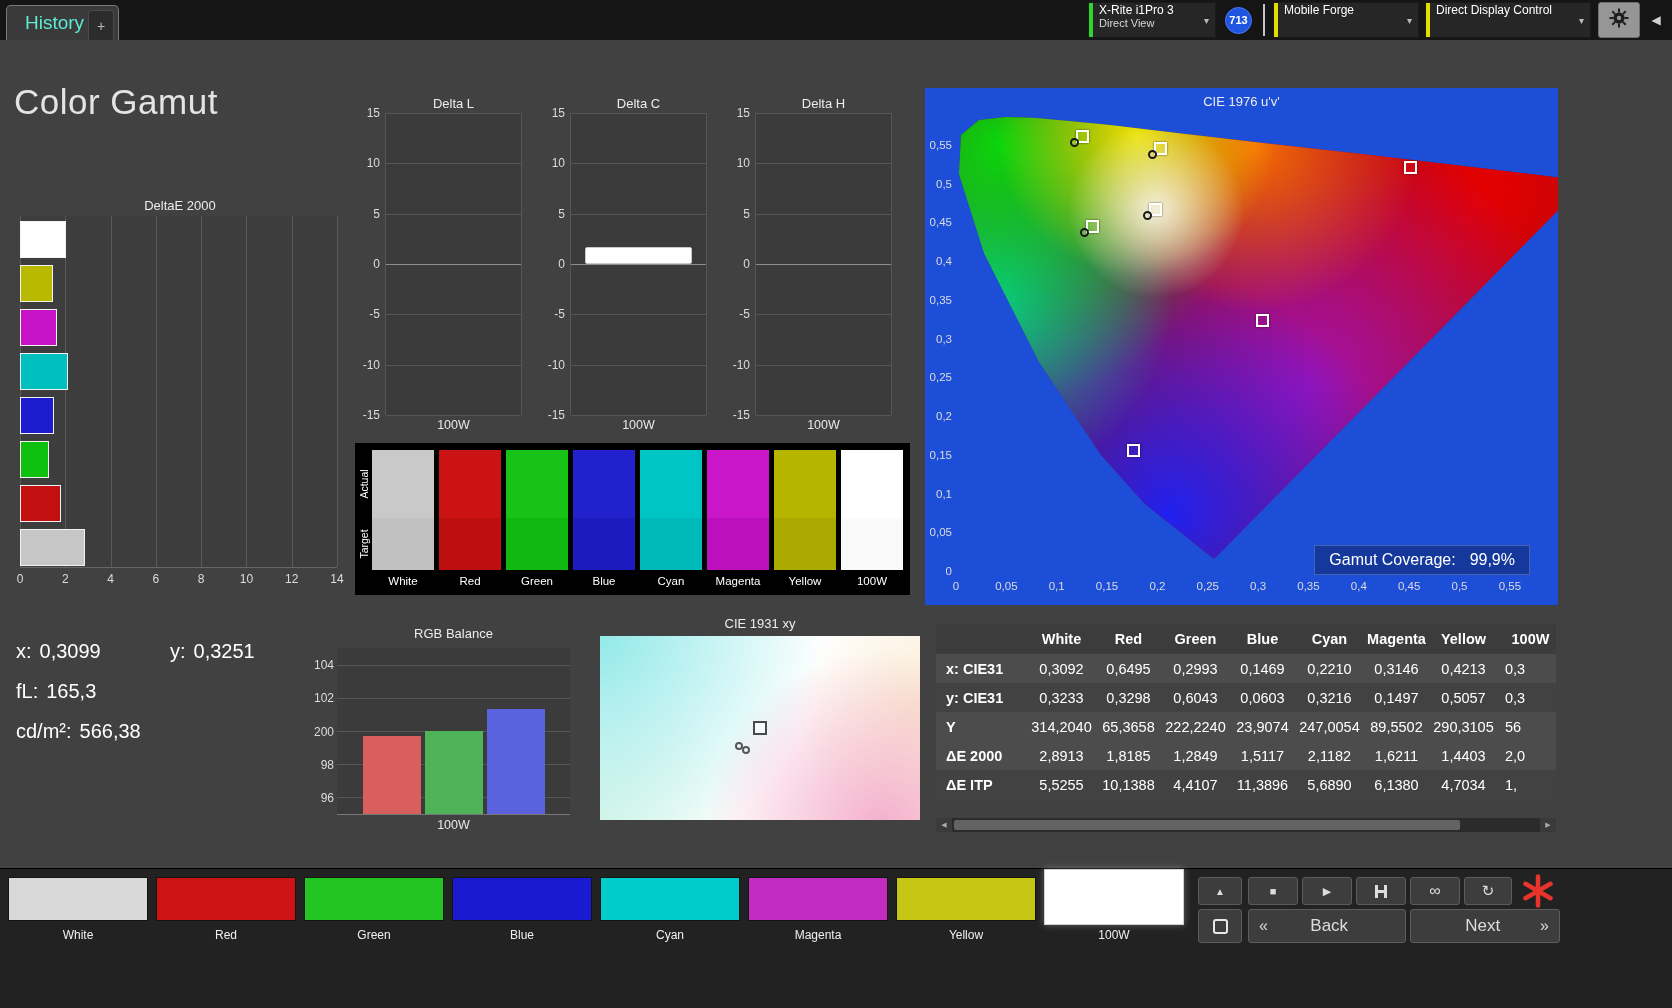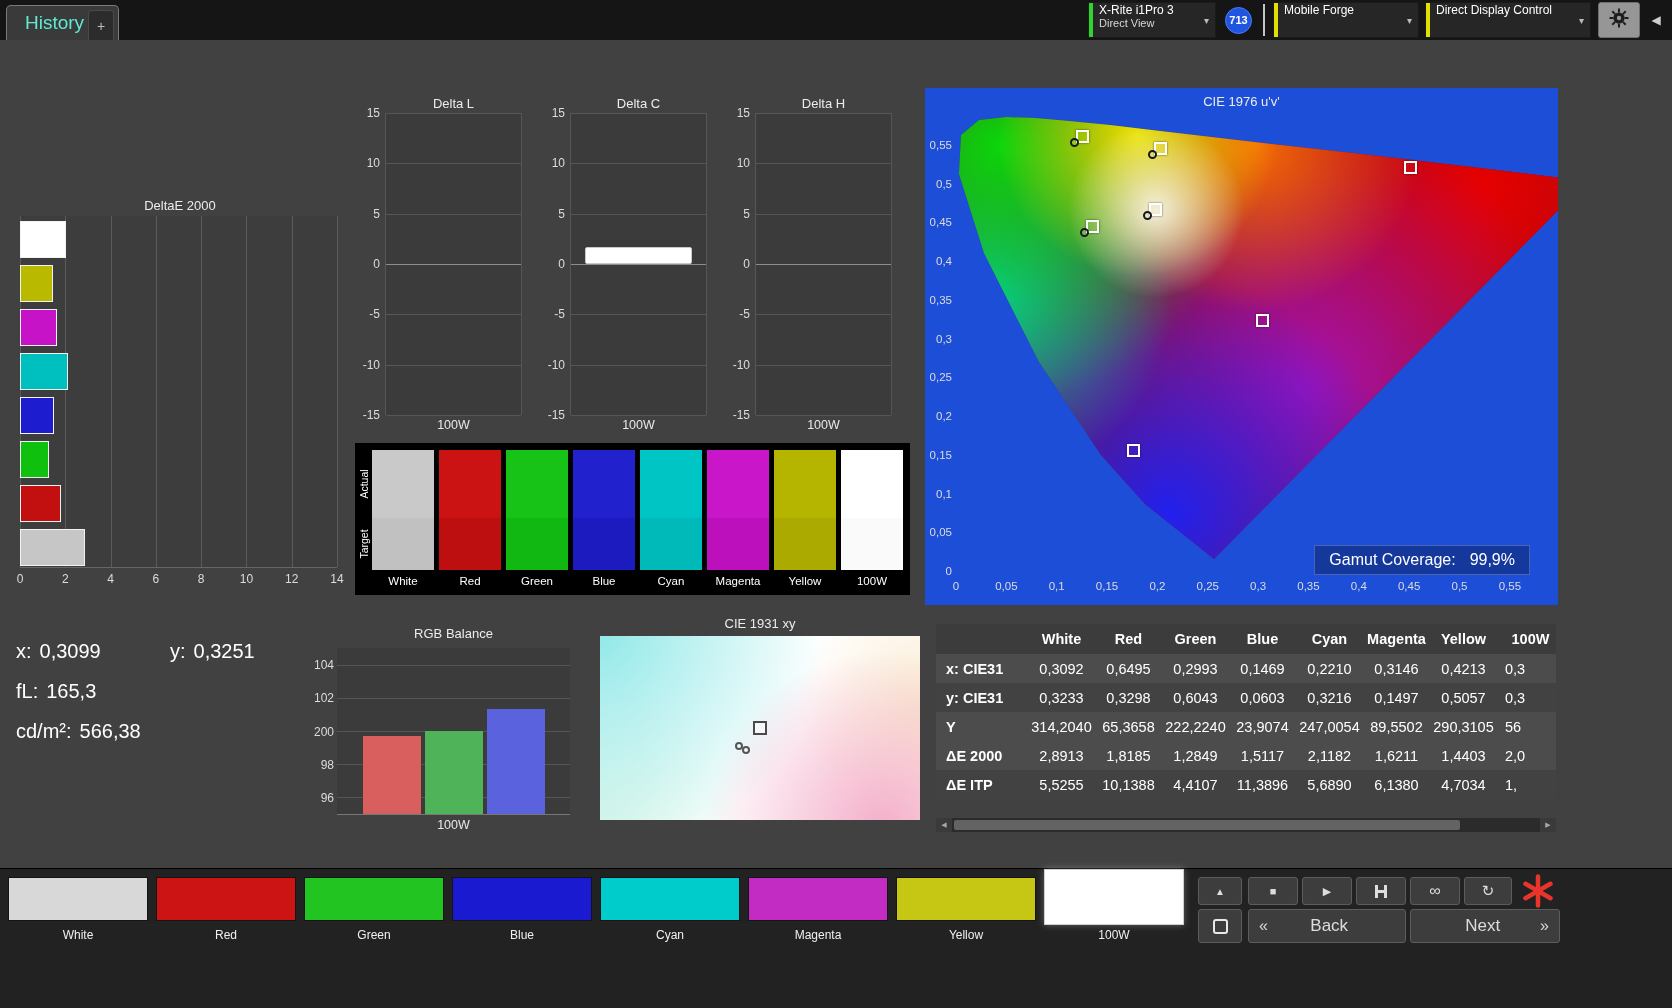--- a/index.html
+++ b/index.html
@@ -171,20 +171,21 @@
             <circle cx="10" cy="10" r="2.2" fill="#969696"></circle>
           </svg>
         </span>
       </div>
       <button class="collapsebtn">
         <span>◀</span>
       </button>
     </div>
   </header>
 
+  <h1 class="page-title">Color Gamut</h1>
 
   <section class="deltae">
     <div class="ctitle">DeltaE 2000</div>
     <div class="plot">
         <div class="vgrid" style="left: 0%;"></div>
         <div class="vgrid" style="left: 14.2857%;"></div>
         <div class="vgrid" style="left: 28.5714%;"></div>
         <div class="vgrid" style="left: 42.8571%;"></div>
         <div class="vgrid" style="left: 57.1429%;"></div>
         <div class="vgrid" style="left: 71.4286%;"></div>

